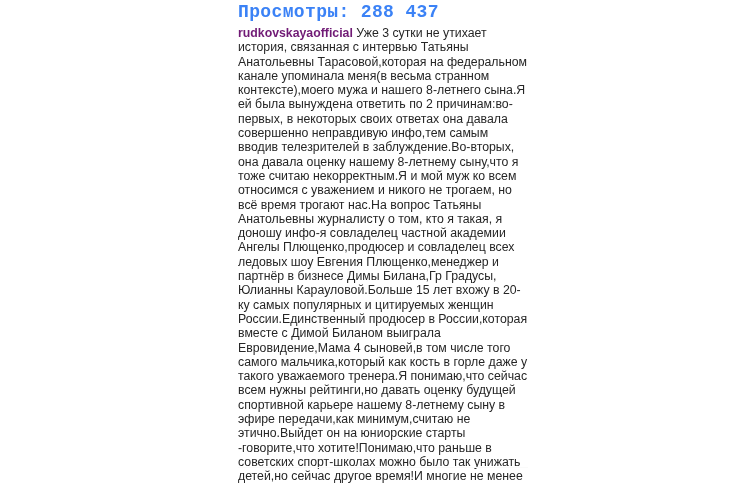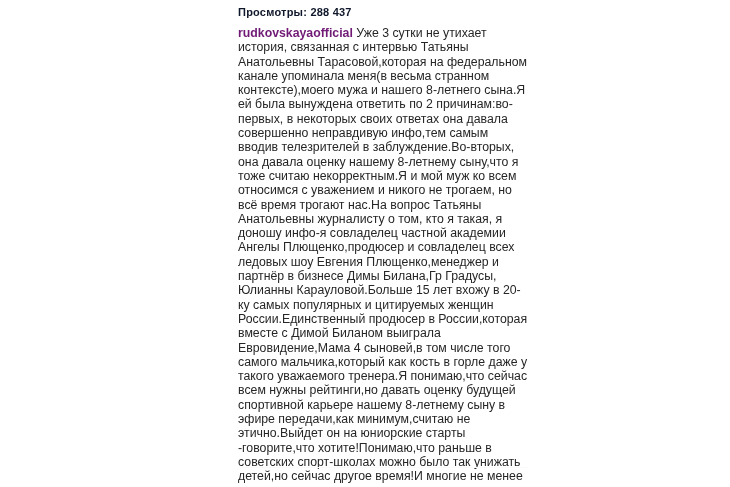--- a/index.html
+++ b/index.html
@@ -22,28 +22,29 @@
     position: absolute;
     left: 238px;
     top: 0px;
     width: 290px;
     height: 487px;
     background: #ffffff;
     box-sizing: border-box;
   }
 
   #views-row {
-    font-size: 11px;
+    font-size: 18px;
     line-height: 17px;
     font-weight: bold;
-    color: #0f172a;
+    color: #3b82f6;
     letter-spacing: 0.02em;
     padding-top: 4px;
     padding-bottom: 5px;
     white-space: nowrap;
+    font-family: Liberation Mono, monospace;
   }
 
   #caption-block {
     font-size: 12.3px;
     line-height: 14.3px;
     color: #262626;
     word-wrap: break-word;
     overflow-wrap: break-word;
     text-align: left;
   }

